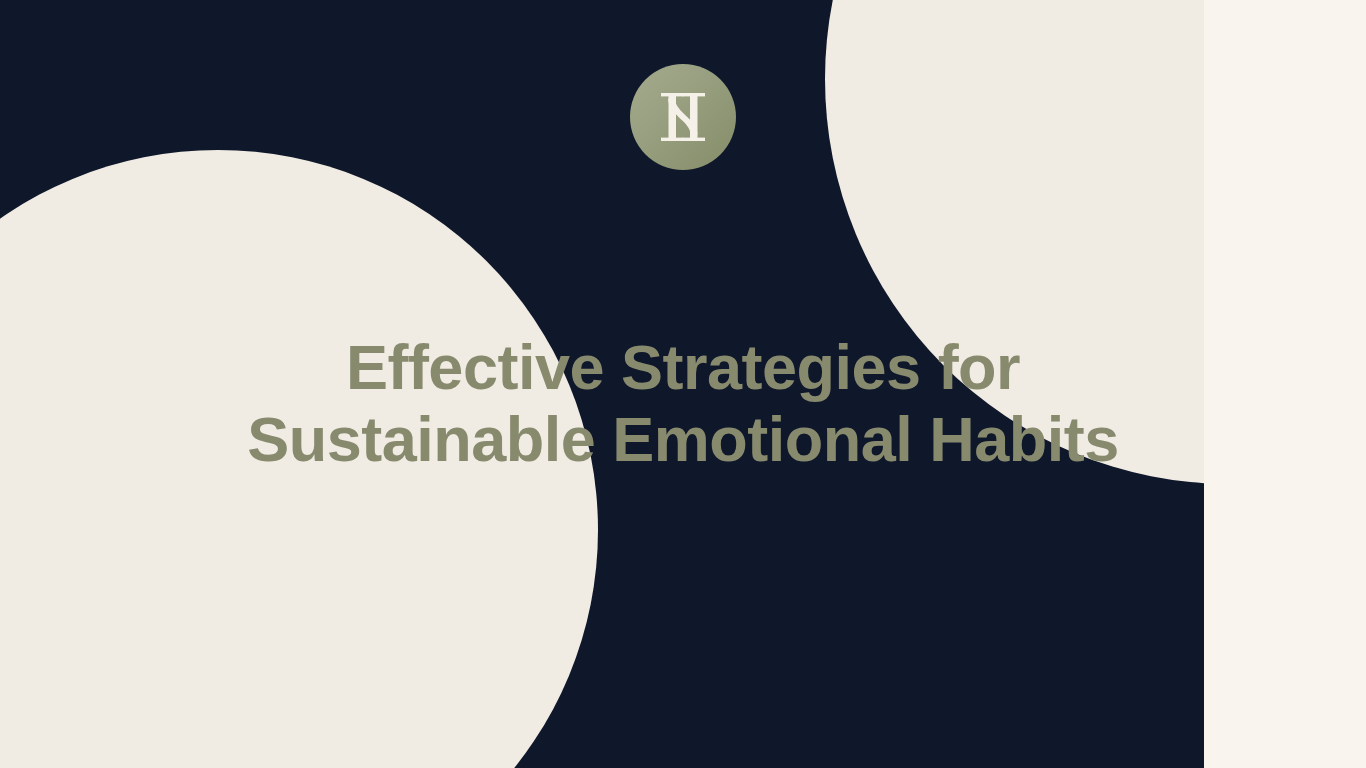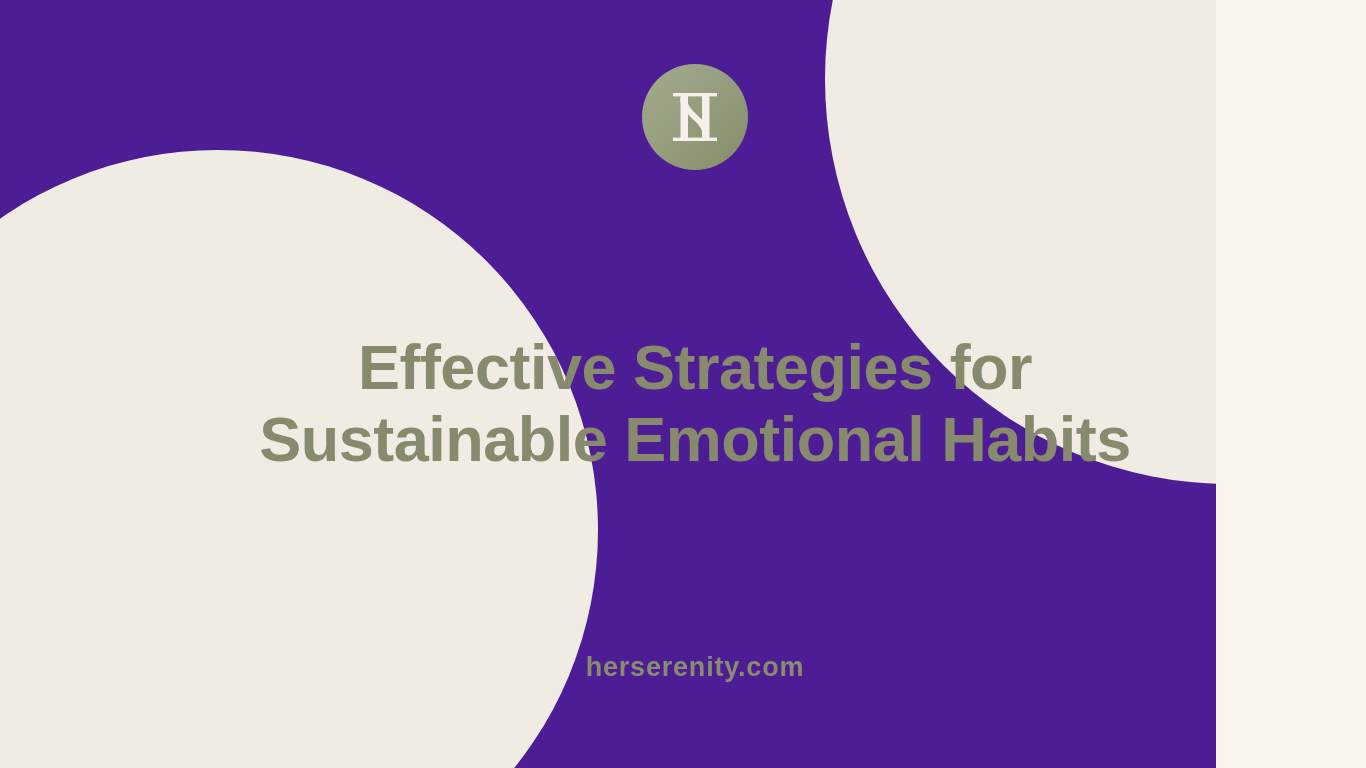--- a/index.html
+++ b/index.html
@@ -12,23 +12,22 @@
   }
   body {
     font-family: "Liberation Sans", sans-serif;
     background: #F9F4EE;
   }
 
   #card {
     position: relative;
     width: 1204px;
     height: 768px;
-    background: #4c1d95;
+    background: #0f172a;
     overflow: hidden;
-    padding-left: 12px;
   }
 
   
   .blob {
     position: absolute;
     border-radius: 50%;
     background: #F0EBE3;
     pointer-events: none;
   }
   
@@ -141,16 +140,15 @@
                        C 37.6 35.5, 15.1 28.5, 15.1 12.5 Z"></path>
             </g>
           </svg>
         </span>
       </div>
     </div>
 
     <h1 id="headline">Effective Strategies for
 Sustainable Emotional Habits</h1>
 
-    <div id="site-url">herserenity.com</div>
 
   </div>
 </div>
 
 </body></html>

